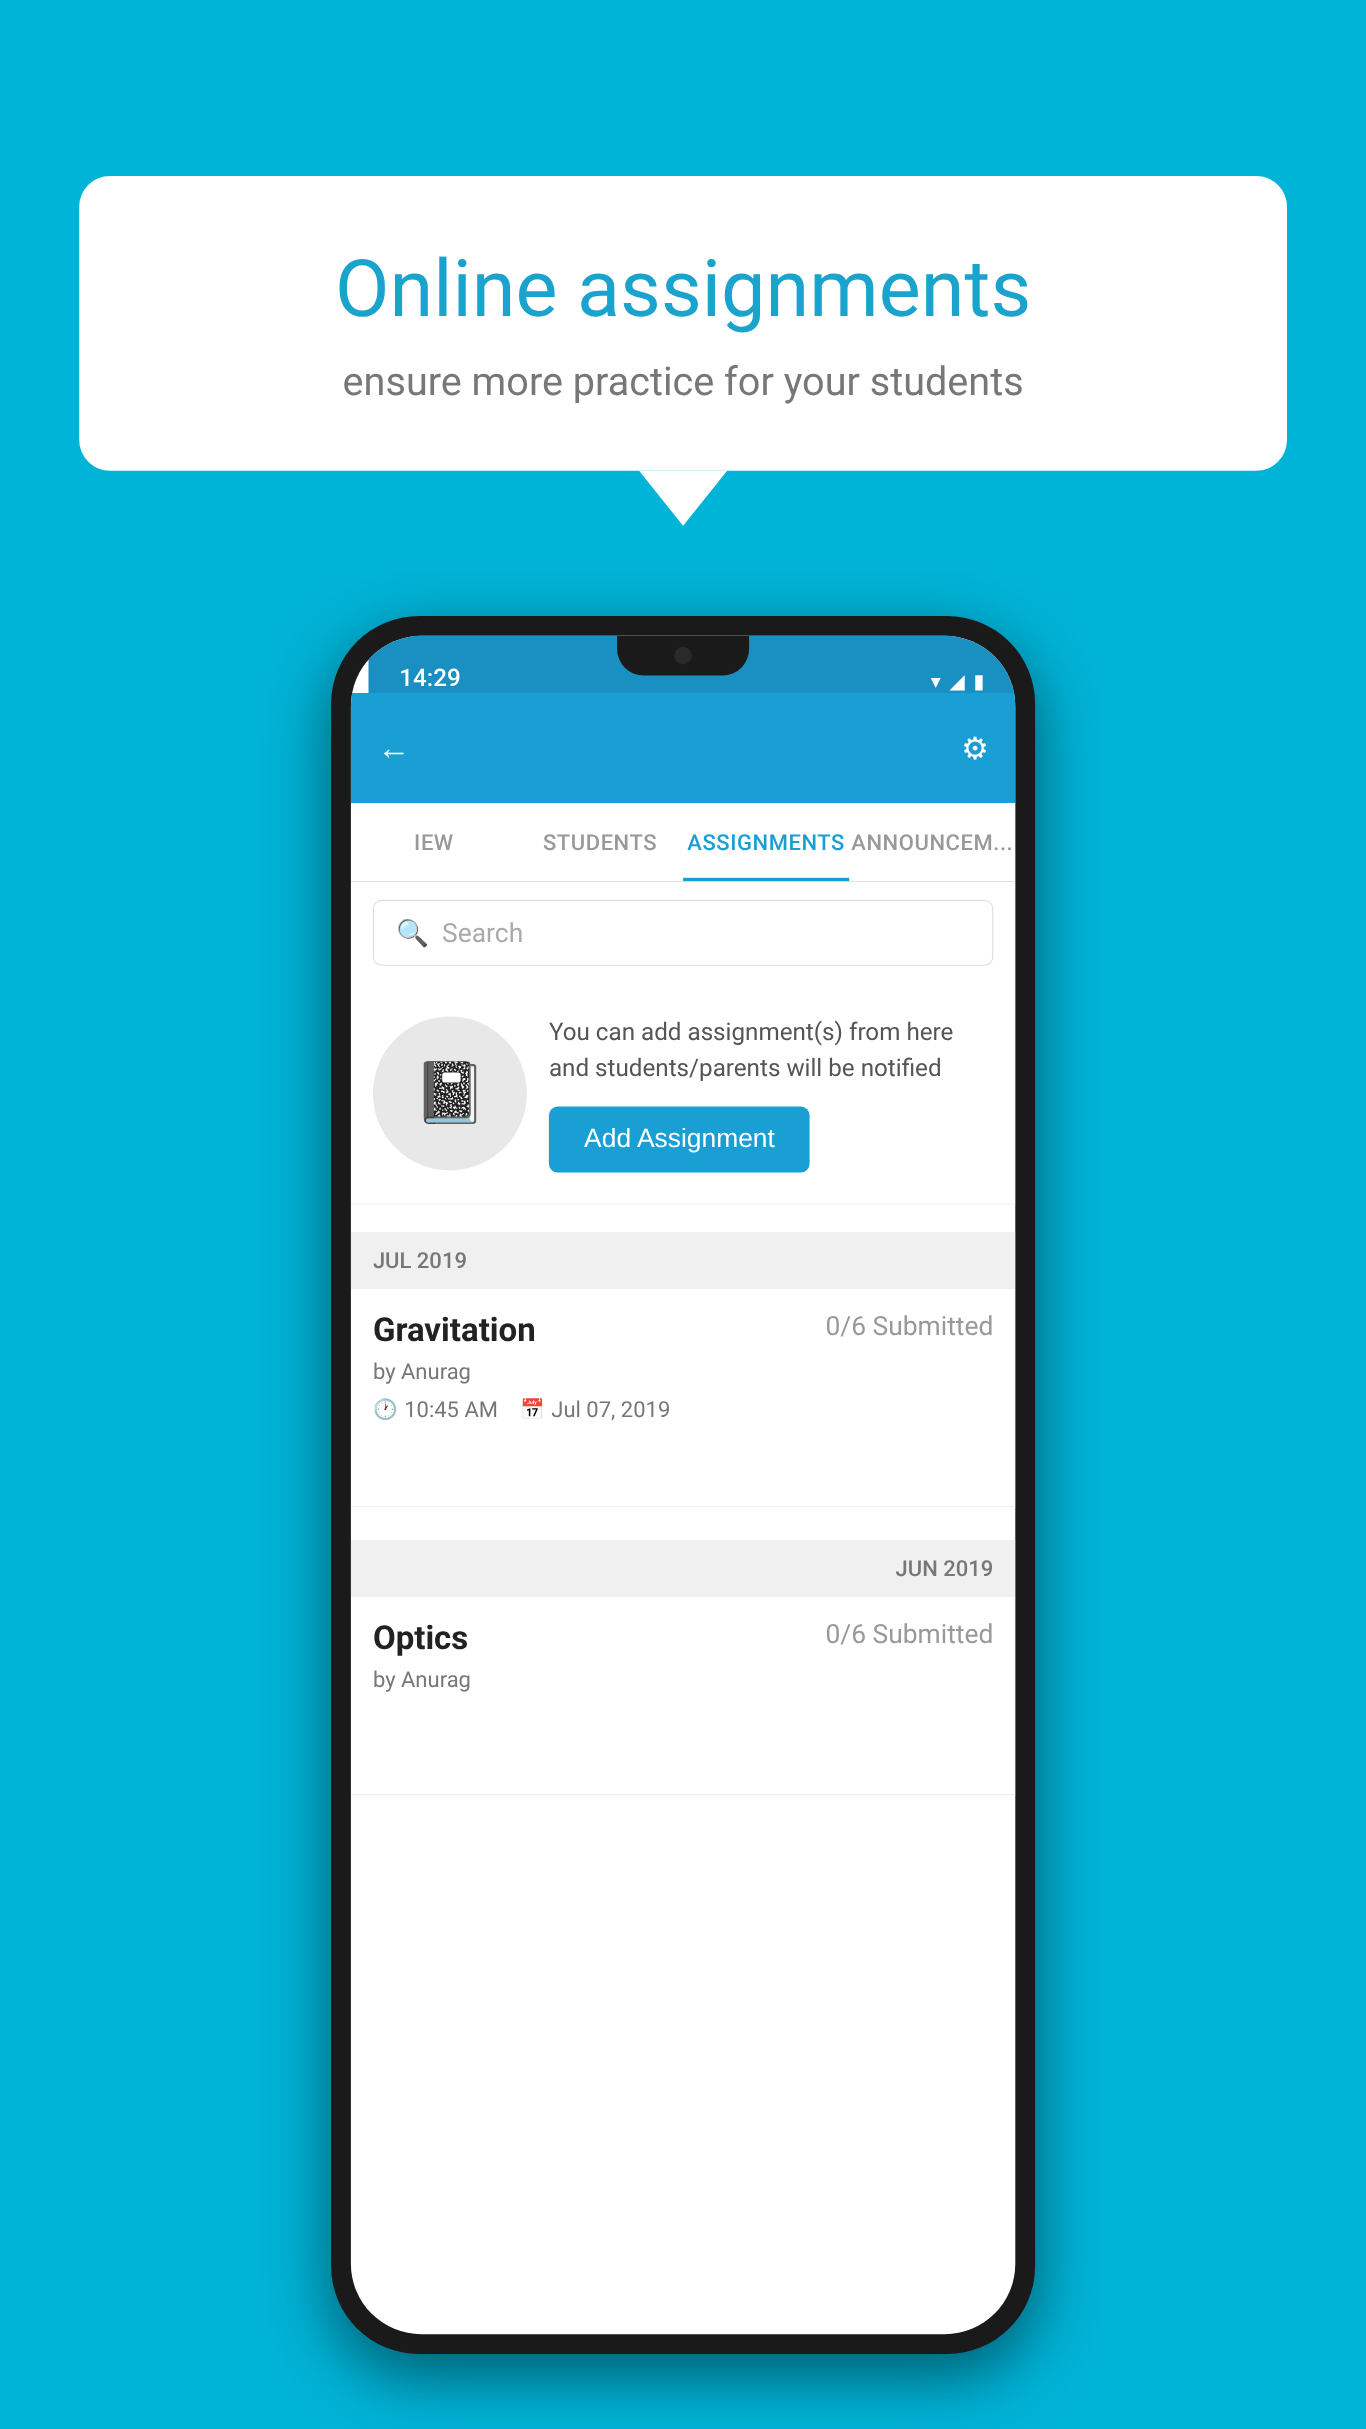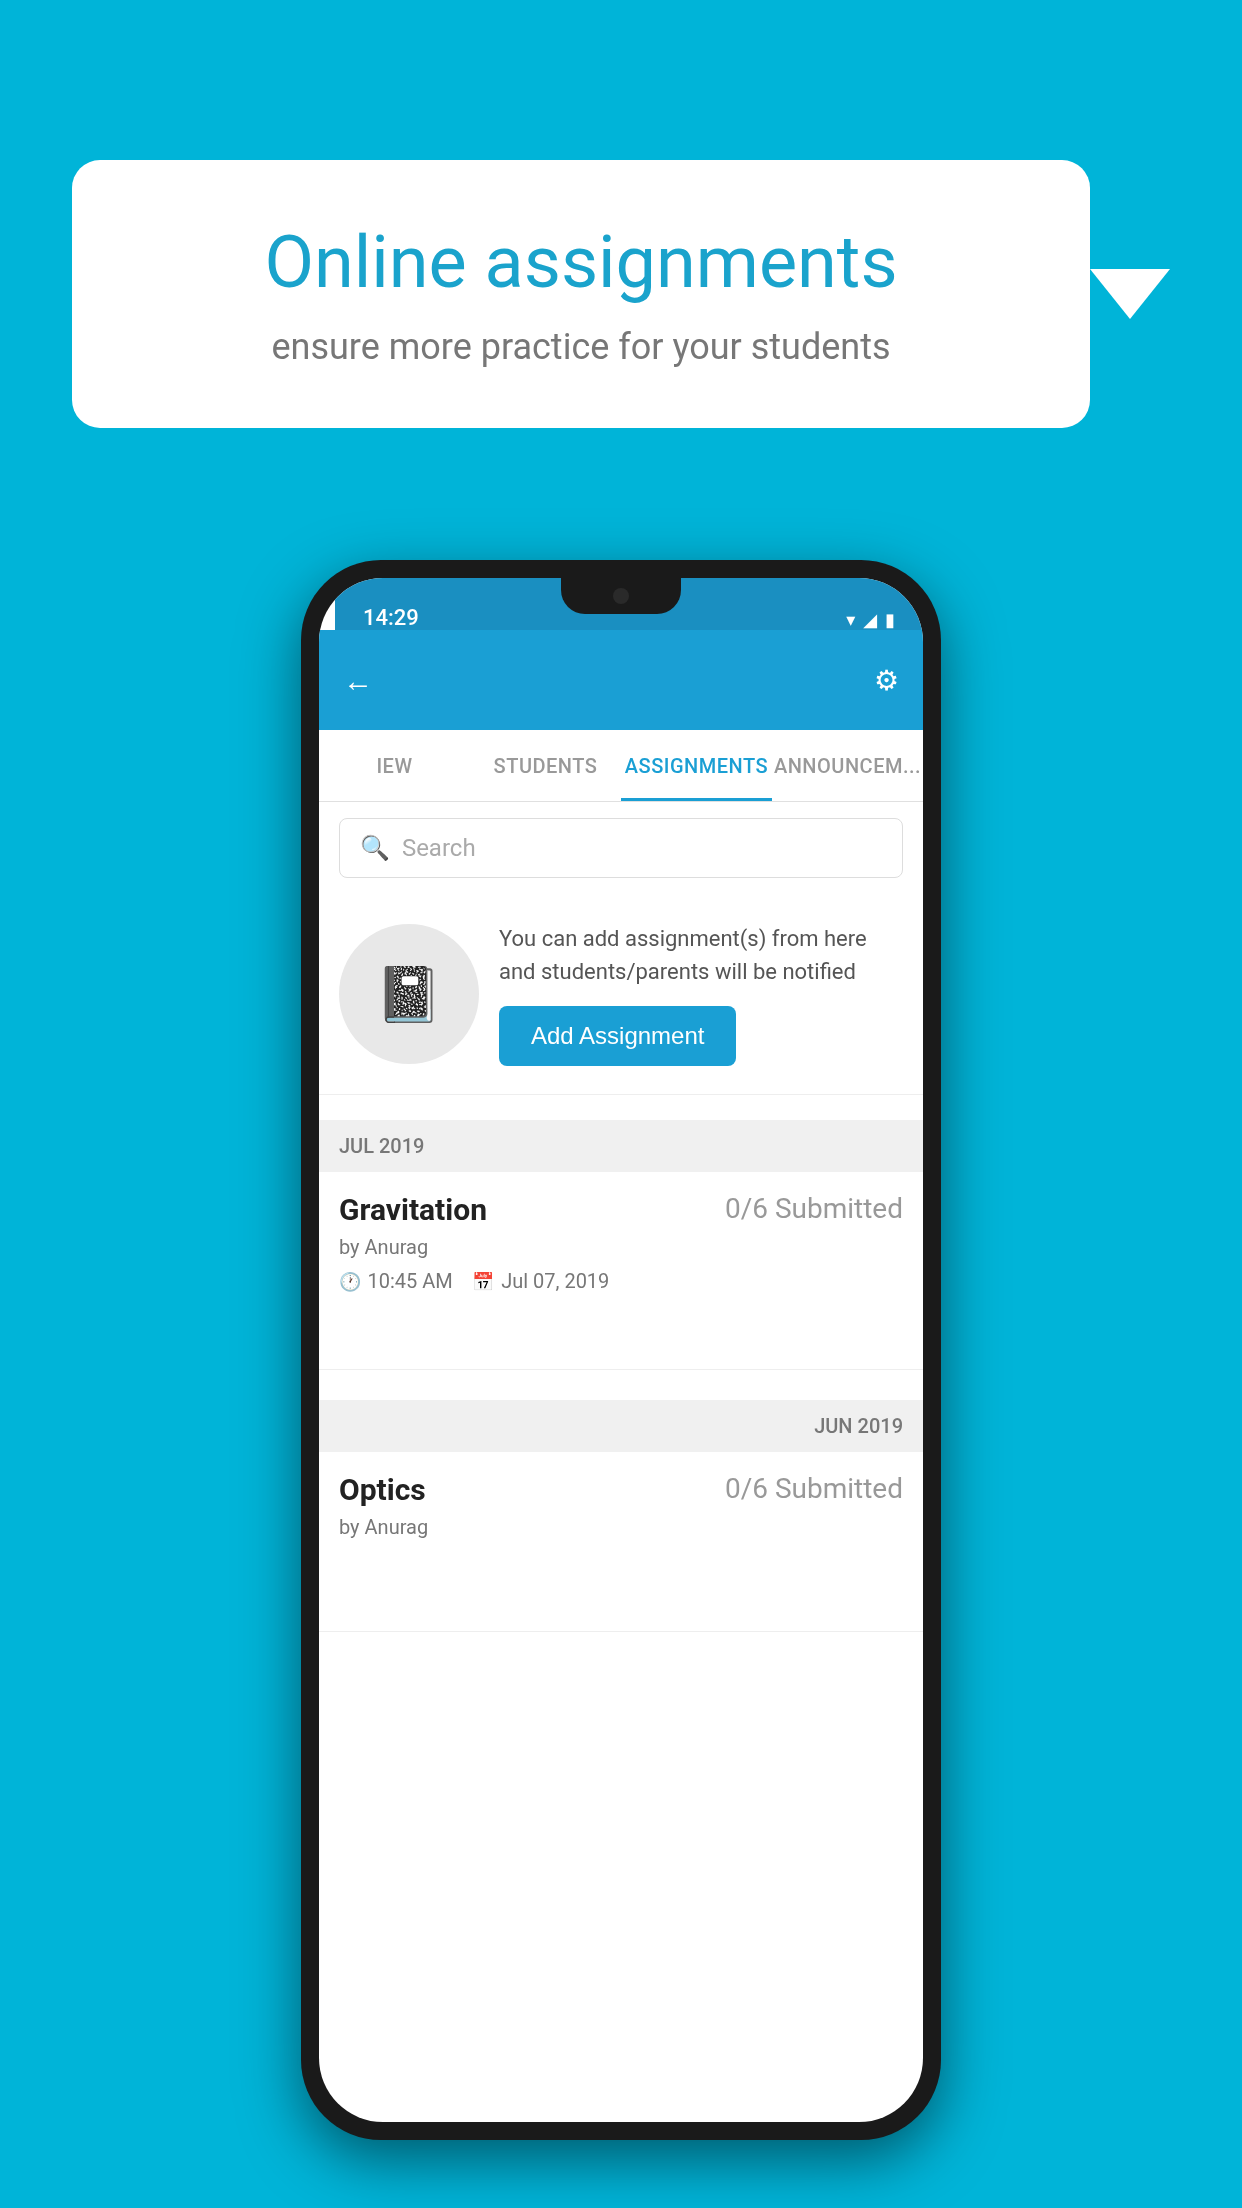--- a/index.html
+++ b/index.html
@@ -13,21 +13,21 @@
       position: relative;
     }
 
     
     .speech-bubble-container {
       position: absolute;
       top: 160px;
       left: 72px;
       right: 72px;
       display: flex;
-      flex-direction: row;
+      flex-direction: column;
       align-items: center;
     }
 
     .speech-bubble {
       background: white;
       border-radius: 28px;
       padding: 60px 70px;
       width: 100%;
       text-align: center;
       position: relative;
@@ -384,21 +384,21 @@
       margin-bottom: 8px;
     }
 
     .assignment-name {
       font-size: 30px;
       font-weight: 700;
       color: #222;
     }
 
     .assignment-submitted {
-      font-size: 28px;
+      font-size: 24px;
       color: #999;
     }
 
     .assignment-by {
       font-size: 20px;
       color: #777;
       margin-bottom: 10px;
     }
 
     .assignment-meta {

